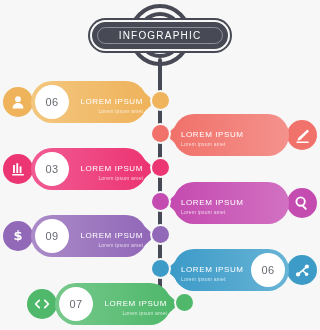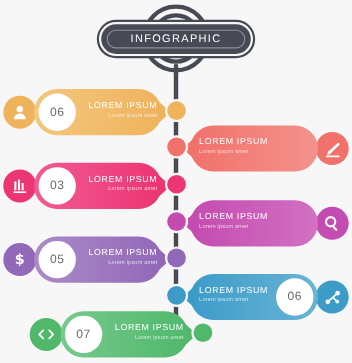--- a/index.html
+++ b/index.html
@@ -77,21 +77,21 @@
   .num-badge{
     position:absolute;top:4px;width:34px;height:34px;border-radius:50%;
     background:#ffffff;display:flex;align-items:center;justify-content:center;
     color:#666a72;font-size:11px;letter-spacing:.5px;
   }
   .card.left .num-badge{left:4px;}
   .card.right .num-badge{left:86px;}
 
   .texts{
     position:absolute;top:10px;height:24px;
-    display:flex;flex-direction:column;justify-content:flex-start;
+    display:flex;flex-direction:column;justify-content:flex-end;
   }
   .card.left .texts{left:42px;width:70px;align-items:flex-end;text-align:right;}
   .card.right .texts{left:16px;width:70px;align-items:flex-start;text-align:left;}
   .t-title{color:#ffffff;font-size:8px;letter-spacing:.6px;line-height:10px;}
   .t-sub{color:rgba(255,255,255,.72);font-size:5px;line-height:8px;letter-spacing:.2px;}
 
   
   .dot{position:absolute;top:19px;width:7px;height:7px;border-radius:50%;}
   .dot.left{left:146px;}
   .dot.right{left:167px;}
@@ -200,21 +200,21 @@
       <div class="row" style="top: 213px;">
         <div class="icon-circle left" style="background: rgb(146, 104, 184);">
           <svg width="16" height="16" viewBox="0 0 16 16">
             <text x="8" y="12.4" font-family="DejaVu Sans, sans-serif" font-size="13" font-weight="bold" fill="#ffffff" text-anchor="middle">$</text>
           </svg>
         </div>
         <div class="card left">
           <div class="card-body" style="background: linear-gradient(90deg, rgb(171, 139, 200) 0%, rgb(146, 104, 184) 100%);"></div>
           <div class="tip" style="border-left: 11px solid rgb(146, 104, 184);"></div>
           <div class="num-badge">
-            <span>05</span>
+            <span>09</span>
           </div>
           <div class="texts">
             <div class="t-title">LOREM IPSUM</div>
             <div class="t-sub">Lorem ipsum amet</div>
           </div>
         </div>
         <div class="dot left" style="background: rgb(146, 104, 184);"></div>
         <div class="node" style="background: rgb(146, 104, 184);"></div>
       </div>
       <div class="row" style="top: 247px;">

